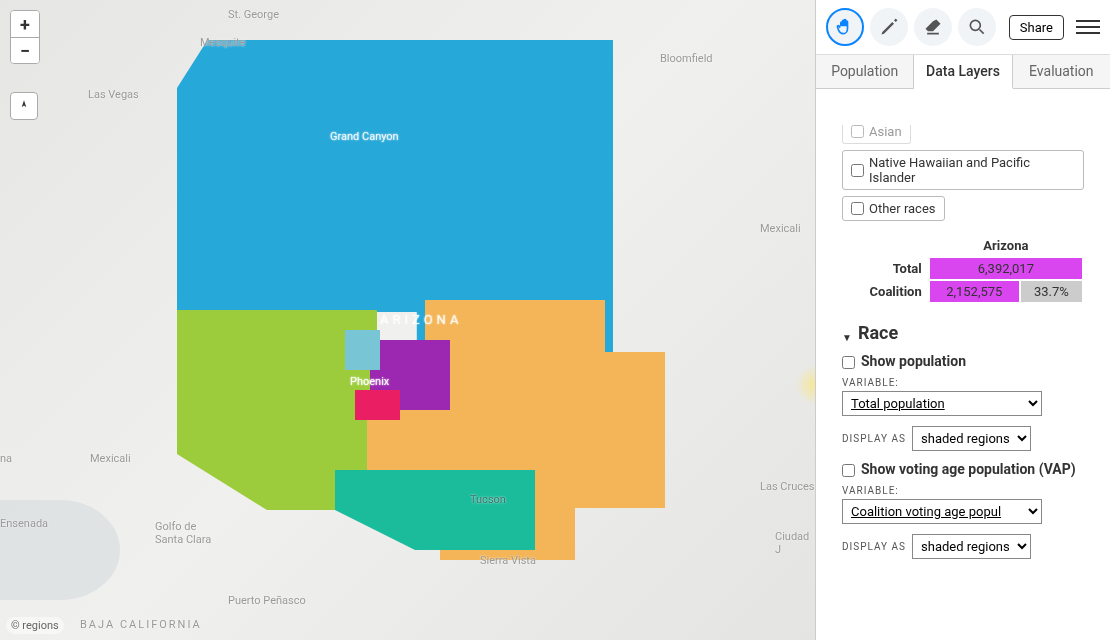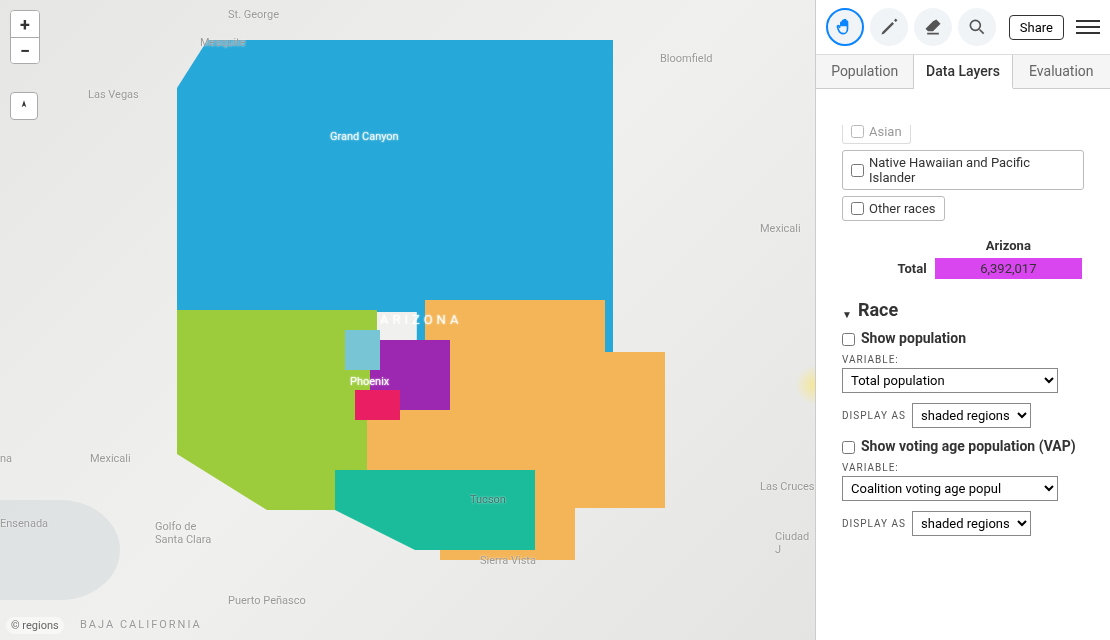--- a/index.html
+++ b/index.html
@@ -48,21 +48,21 @@
 .stats-table th { text-align: center; font-weight: bold; padding: 3px; }
 .stats-table td { padding: 3px 6px; }
 .stats-table .lbl { font-weight: bold; text-align: right; }
 .stats-table .val { background: #d946ef; text-align: center; }
 .stats-table .pct { background: #ccc; text-align: center; }
 .section-head { display: flex; align-items: flex-end; gap: 6px; font-weight: bold; font-size: 18px; margin: 10px 0; cursor: pointer; }
 .section-head::before { content: "▼"; font-size: 10px; }
 .field-label { font-size: 10px; letter-spacing: 1px; color: #555; margin: 8px 0 3px; text-transform: uppercase; }
 .field-row { display: flex; align-items: center; gap: 6px; margin-bottom: 6px; }
 select { border: 1px solid #888; padding: 3px 4px; font-size: 13px; background: #fff; }
-select.full { width: 216px; }
+select.full { width: 200px; text-decoration: underline; }
 .chk-line { display: flex; align-items: flex-start; gap: 6px; margin: 10px 0 4px; font-weight: bold; font-size: 14px; }
 .chk-line input { margin-top: 3px; }
 .highlight-dot { position: absolute; width: 40px; height: 40px; border-radius: 50%; background: radial-gradient(circle, rgba(255,230,100,0.6) 0%, rgba(255,230,100,0) 70%); right: -20px; top: 365px; pointer-events: none; }
 </style>
 </head>
 <body>
 
 <div class="app">
   <div class="map-container">
     <div class="map-bg"></div>
@@ -168,20 +168,25 @@
       <table class="stats-table">
         <tbody>
             <tr>
               <th></th>
               <th colspan="2">Arizona</th>
             </tr>
         <tr>
           <td class="lbl">Total</td>
           <td class="val" colspan="2">6,392,017</td>
         </tr>
+        <tr>
+          <td class="lbl">Coalition</td>
+          <td class="val">2,152,575</td>
+          <td class="pct">33.7%</td>
+        </tr>
       </tbody>
         </table>
 
       <div class="section-head">
         <span>Race</span>
       </div>
 
       <label class="chk-line">
         <input type="checkbox" style="">
         <span>Show population</span>

